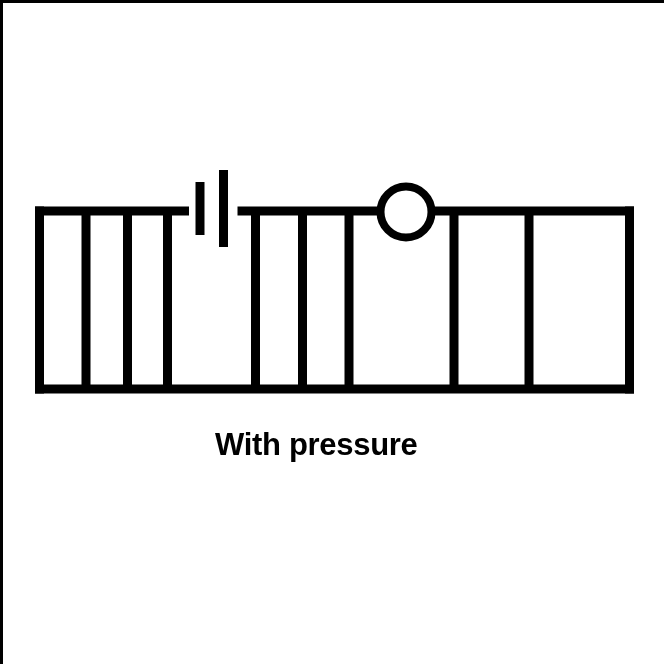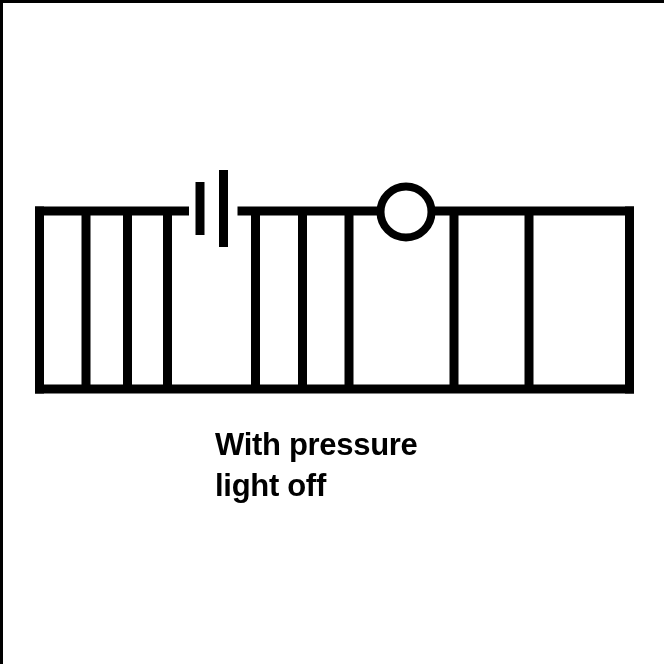--- a/index.html
+++ b/index.html
@@ -67,15 +67,14 @@
       <line x1="349" y1="211" x2="349" y2="389" stroke="#000000" stroke-width="9"></line>
       <line x1="454" y1="211" x2="454" y2="389" stroke="#000000" stroke-width="9"></line>
       <line x1="529" y1="211" x2="529" y2="389" stroke="#000000" stroke-width="9"></line>
       <line x1="200" y1="182" x2="200" y2="235" stroke="#000000" stroke-width="9"></line>
       <line x1="223.5" y1="170" x2="223.5" y2="247" stroke="#000000" stroke-width="9"></line>
       <circle cx="406" cy="212" r="25.5" fill="#ffffff" stroke="#000000" stroke-width="8"></circle>
     </svg>
 
   <div class="caption">
     <div>With pressure</div>
-    <div>light off</div>
   </div>
 </div>
 
 </body></html>

